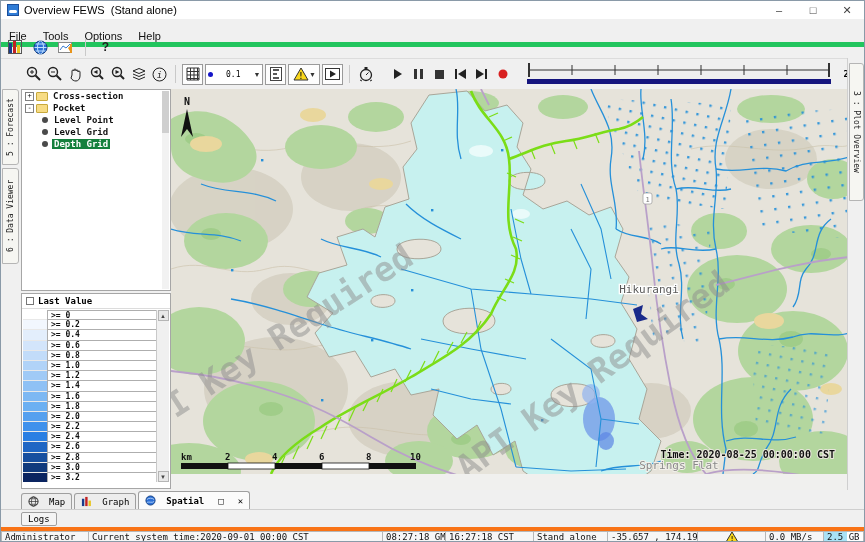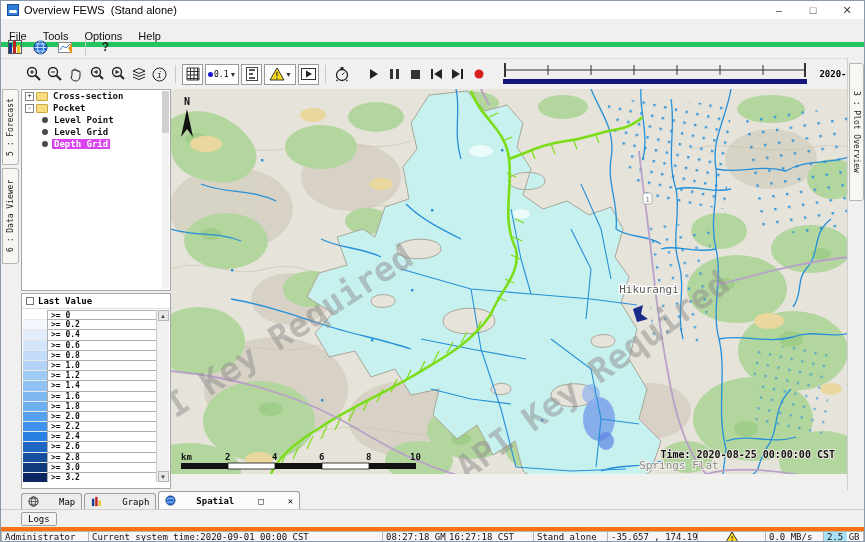--- a/index.html
+++ b/index.html
@@ -16,21 +16,21 @@
   
   #menubar{position:absolute;left:0;top:29px;width:100%;height:17px;background:#f0f0f0;display:flex;align-items:center;border-bottom:5px solid #22c55e;}
   .menu-item{font-size:11px;color:#111;padding:1px 8px;}
   
   #toolbar1{position:absolute;left:0;top:35px;width:100%;height:22px;display:flex;align-items:center;gap:4px;padding-left:4px;}
   #toolbar2{position:absolute;left:0;top:57px;width:100%;height:31px;display:flex;align-items:center;padding-left:22px;border-top:1px solid #dcdcdc;}
   .tbtn{width:21px;height:21px;display:flex;align-items:center;justify-content:center;flex:0 0 auto;}
   .tbtn.boxed{border:1px solid #9a9a9a;background:#fdfdfd;margin:0 1px;}
   .tsep{width:1px;height:18px;background:#c9c9c9;margin:0 5px;flex:0 0 auto;}
   .glyph{font-size:12px;line-height:1;color:#222;}
-  #threshold-btn{height:21px;border:1px solid #9a9a9a;background:#fff;display:flex;align-items:center;padding:0 2px;gap:1px;margin:0 1px;}
+  #threshold-btn{height:21px;border:1px solid #9a9a9a;background:#fff;display:flex;align-items:center;padding:0 2px;gap:13px;margin:0 1px;}
   #threshold-btn .dot{width:5px;height:5px;border-radius:50%;background:#1515c8;}
   #threshold-btn .val{font-size:8px;font-family:"DejaVu Sans Mono",monospace;}
   .dd-arrow{font-size:7px;color:#333;}
   #timeline-wrap{display:flex;align-items:center;margin-left:8px;}
   #timeline-date{font-family:"DejaVu Sans Mono",monospace;font-size:9px;font-weight:bold;margin-left:6px;white-space:nowrap;}
   
   #left-strip{position:absolute;left:0;top:88px;width:20px;height:401px;background:#f0f0f0;}
   .vtab-left{position:absolute;left:1px;width:17px;border:1px solid #b5b5b5;border-radius:3px 0 0 3px;background:#f6f6f2;
     writing-mode:vertical-rl;transform:rotate(180deg);display:flex;align-items:center;justify-content:center;
     font-family:"DejaVu Sans Mono",monospace;font-size:8px;color:#222;padding:4px 0;}
@@ -40,40 +40,40 @@
     font-family:"DejaVu Sans Mono",monospace;font-size:8px;color:#222;}
   
   #left-panel{position:absolute;left:20px;top:88px;width:150px;height:401px;background:#f0f0f0;}
   #tree-panel{position:absolute;left:0;top:0;width:150px;height:202px;background:#fff;border:1px solid #a6a6a6;overflow:hidden;}
   .tree-row{display:flex;align-items:center;height:12px;font:bold 9px "DejaVu Sans Mono",monospace;color:#111;white-space:nowrap;}
   .expander{width:9px;height:9px;border:1px solid #808080;background:#fff;font:7px/7px "DejaVu Sans Mono",monospace;text-align:center;margin:0 2px 0 3px;flex:0 0 auto;}
   .folder-ic{width:12px;height:9px;background:#f7dc84;border:1px solid #c8a93c;border-radius:1px;margin-right:3px;flex:0 0 auto;}
   .bullet{width:6px;height:6px;border-radius:50%;background:#4a4a4a;margin:0 4px 0 2px;flex:0 0 auto;}
   .tree-leaf{padding-left:18px;}
   .tree-label{padding:0 2px;}
-  .tree-row.selected .tree-label{background:#d946ef;color:#fff;}
+  .tree-row.selected .tree-label{background:#15803d;color:#fff;}
   #tree-scroll{position:absolute;right:1px;top:1px;width:7px;height:198px;background:#f2f2f2;}
   #tree-thumb{width:7px;height:42px;background:#cfcfcf;}
   
   #legend-panel{position:absolute;left:0;top:204px;width:150px;height:196px;background:#fff;border:1px solid #a6a6a6;}
   #legend-header{display:flex;align-items:center;height:15px;border-bottom:1px solid #dcdcdc;font:bold 9px "DejaVu Sans Mono",monospace;}
   #legend-checkbox{width:8px;height:8px;border:1px solid #777;background:#fff;margin:0 4px 0 4px;}
   #legend-rows{position:absolute;left:1px;top:16px;width:134px;height:172px;overflow:hidden;}
   .legend-row{display:flex;height:10.2px;}
   .legend-swatch{width:24px;flex:0 0 auto;border-bottom:1px solid #e8e8e8;}
   .legend-value{flex:1;border:1px solid #aeaeae;border-top:none;font:bold 8px/9px "DejaVu Sans Mono",monospace;padding-left:3px;color:#111;background:#fff;}
   .legend-row:first-child .legend-value{border-top:1px solid #aeaeae;}
   #legend-scroll{position:absolute;right:1px;top:16px;width:13px;height:172px;background:#f0f0f0;border-left:1px solid #c9c9c9;display:flex;flex-direction:column;justify-content:space-between;align-items:center;}
   .scroll-btn{width:11px;height:11px;border:1px solid #b5b5b5;background:#e8e8e8;font-size:6px;line-height:10px;text-align:center;color:#444;}
   
   #map-panel{position:absolute;left:170px;top:88px;width:678px;height:401px;background:#f0f0ee;}
   #map-svg{position:absolute;left:0;top:0;}
   
   #bottom-tabs{position:absolute;left:0;top:489px;width:100%;height:19px;background:#f0f0f0;display:flex;align-items:flex-end;padding-left:20px;gap:2px;}
-  .btab{display:flex;align-items:center;gap:20px;border:1px solid #9f9f9f;border-bottom:none;border-radius:3px 3px 0 0;background:#ededed;
+  .btab{display:flex;align-items:center;gap:10px;border:1px solid #9f9f9f;border-bottom:none;border-radius:3px 3px 0 0;background:#ededed;
     font:9px "DejaVu Sans Mono",monospace;height:16px;padding:0 6px;}
   .btab.active{background:#fbfbfb;height:18px;font-weight:bold;}
   .btab .ticon{width:11px;height:11px;flex:0 0 auto;}
   .tab-ctl{font-size:9px;margin-left:4px;color:#111;}
   
   #logs-row{position:absolute;left:0;top:508px;width:100%;height:18px;background:#f0f0f0;border-top:1px solid #cfcfcf;}
   #logs-btn{position:absolute;left:20px;top:2px;height:14px;border:1px solid #9f9f9f;border-radius:2px;background:#f4f4f4;font:9px "DejaVu Sans Mono",monospace;padding:0 6px;line-height:12px;}
   
   #statusbar{position:absolute;left:0;top:526px;width:100%;height:16px;display:flex;background:#efefef;border-top:4px solid #f97316;}
   .scell{border:1px solid #b7b7b7;border-left:none;background:#f6f6f6;font:9px/13px "DejaVu Sans Mono",monospace;color:#111;padding:0 3px;white-space:nowrap;overflow:hidden;display:flex;align-items:center;}

